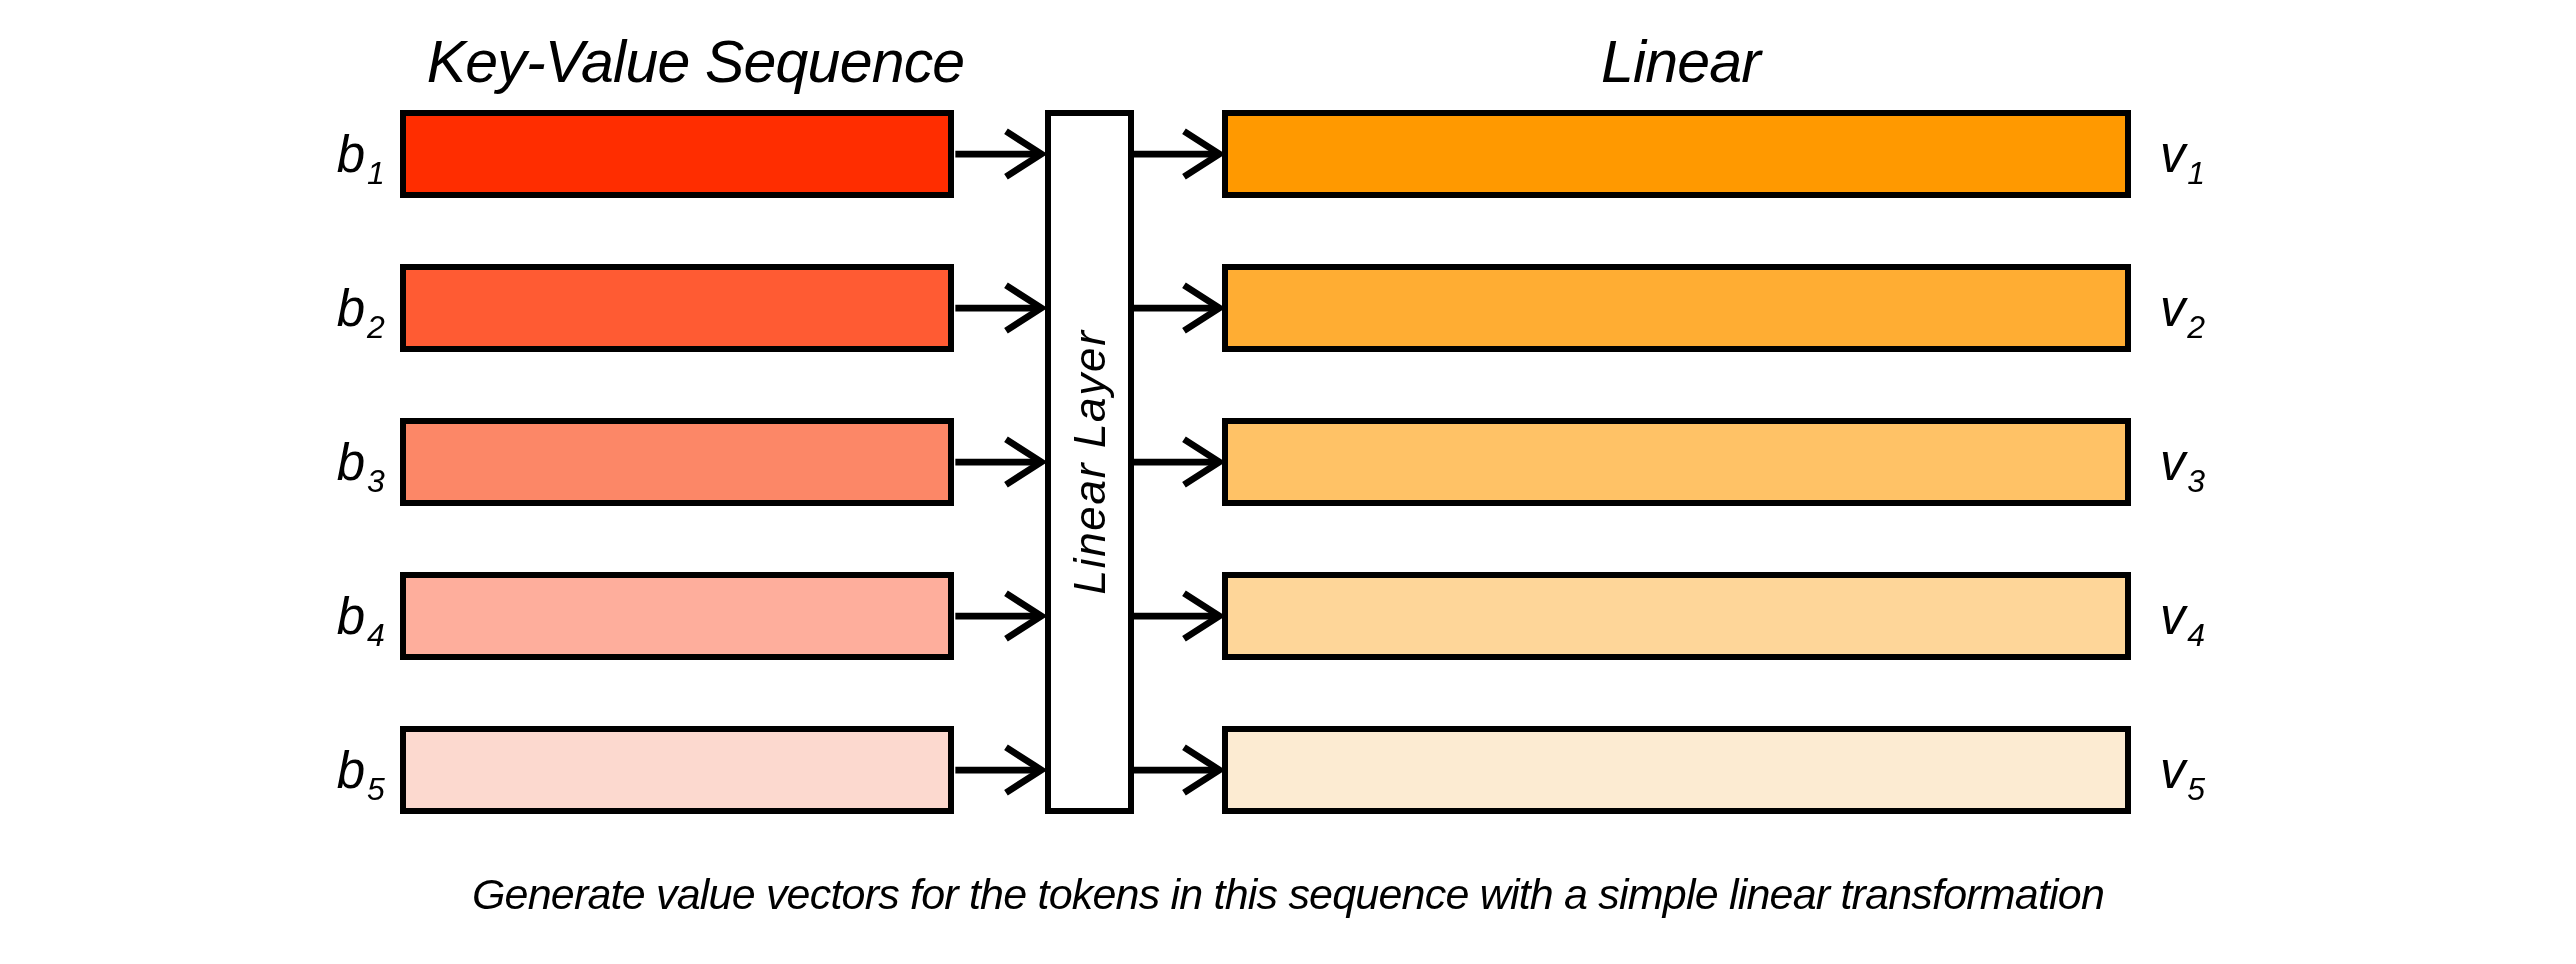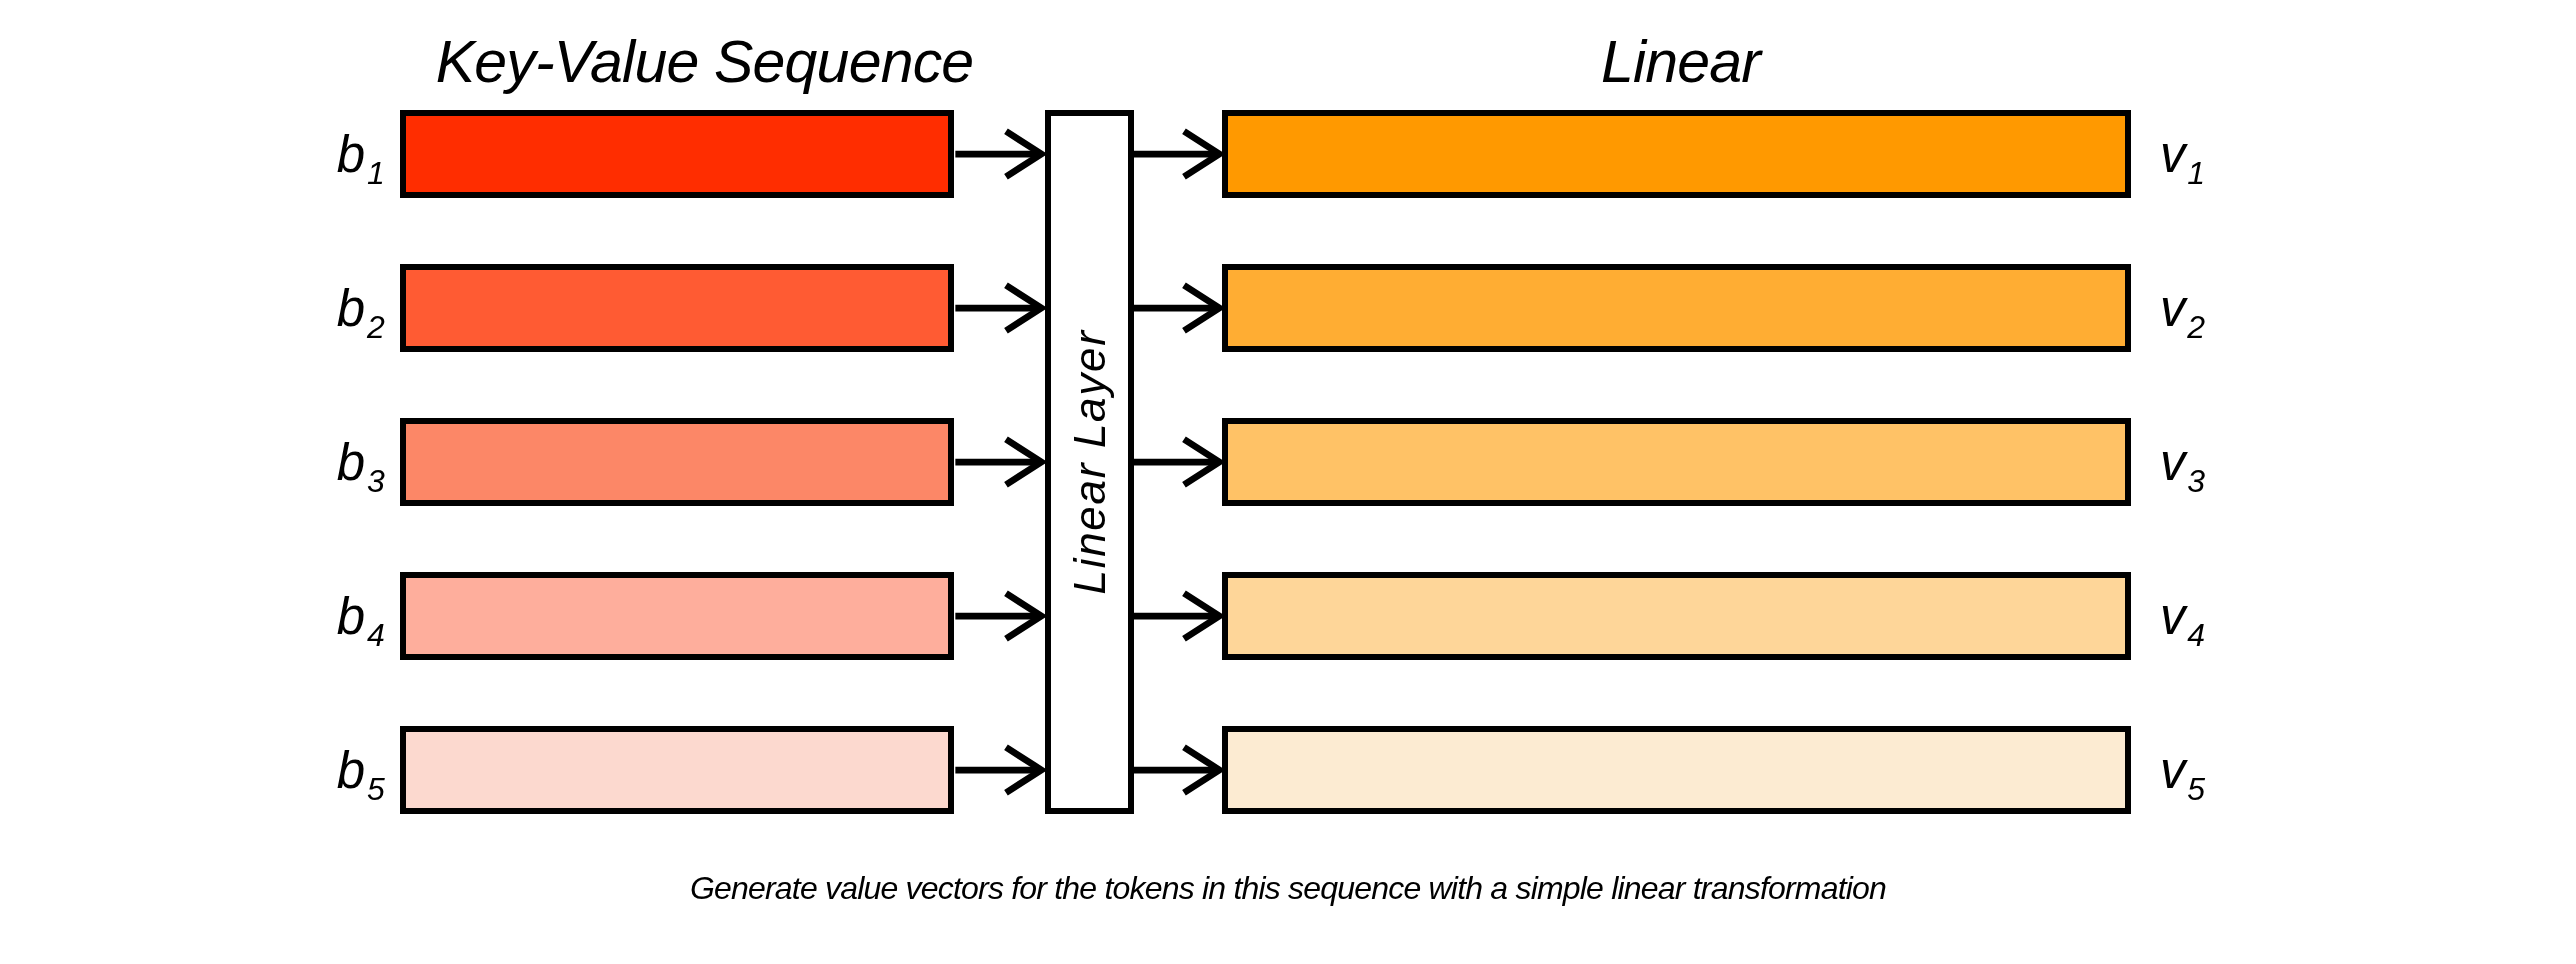--- a/index.html
+++ b/index.html
@@ -21,21 +21,21 @@
     position: absolute;
     top: 24px;
     height: 76px;
     line-height: 76px;
     font-size: 59px;
     font-style: italic;
     text-align: center;
     letter-spacing: -0.8px;
     white-space: nowrap;
   }
-  .title-left  { left: 366px;  width: 677px; }
+  .title-left  { left: 357px;  width: 677px; }
   .title-right { left: 1342px; width: 677px; }
 
   
   .row {
     position: absolute;
     left: 0;
     width: 2576px;
     height: 88px;
   }
   .row-0 { top: 110px; }
@@ -103,21 +103,21 @@
     letter-spacing: 1.7px;
   }
 
   
   .caption {
     position: absolute;
     left: 0;
     top: 870px;
     width: 2576px;
     text-align: center;
-    font-size: 32px;
+    font-size: 43px;
     font-style: italic;
     letter-spacing: -0.8px;
     white-space: nowrap;
   }
 </style>
 </head>
 <body>
 
 <div class="canvas">
 

